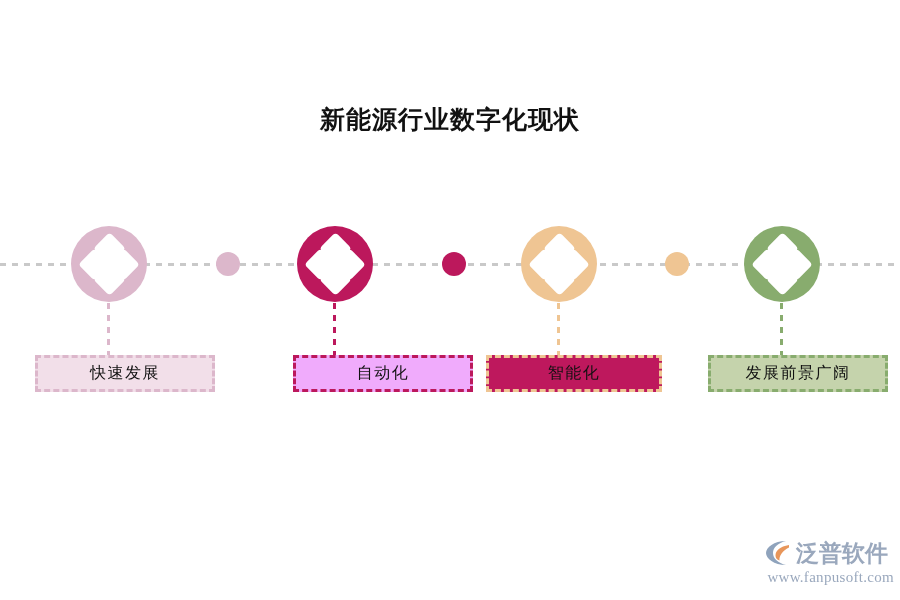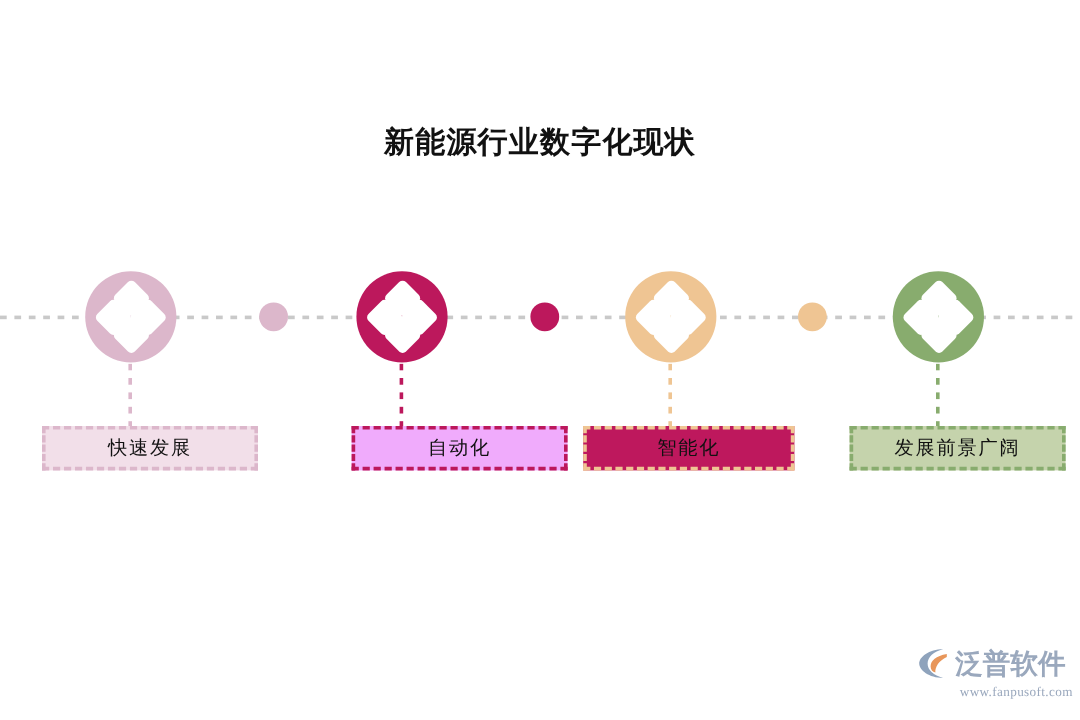--- a/index.html
+++ b/index.html
@@ -128,21 +128,21 @@
   .wm-cn {
     font-size: 23px;
     font-weight: bold;
     color: #9aa8bd;
     letter-spacing: 0px;
     line-height: 30px;
     white-space: nowrap;
     font-family: "Liberation Sans", sans-serif;
   }
   .wm-url {
-    font-size: 11px;
+    font-size: 15px;
     color: #9aa8bd;
     letter-spacing: 0.3px;
     line-height: 16px;
     white-space: nowrap;
     text-align: right;
     font-family: "Liberation Serif", serif;
   }
 </style>
 </head>
 <body style="background: rgb(255, 255, 255);">

